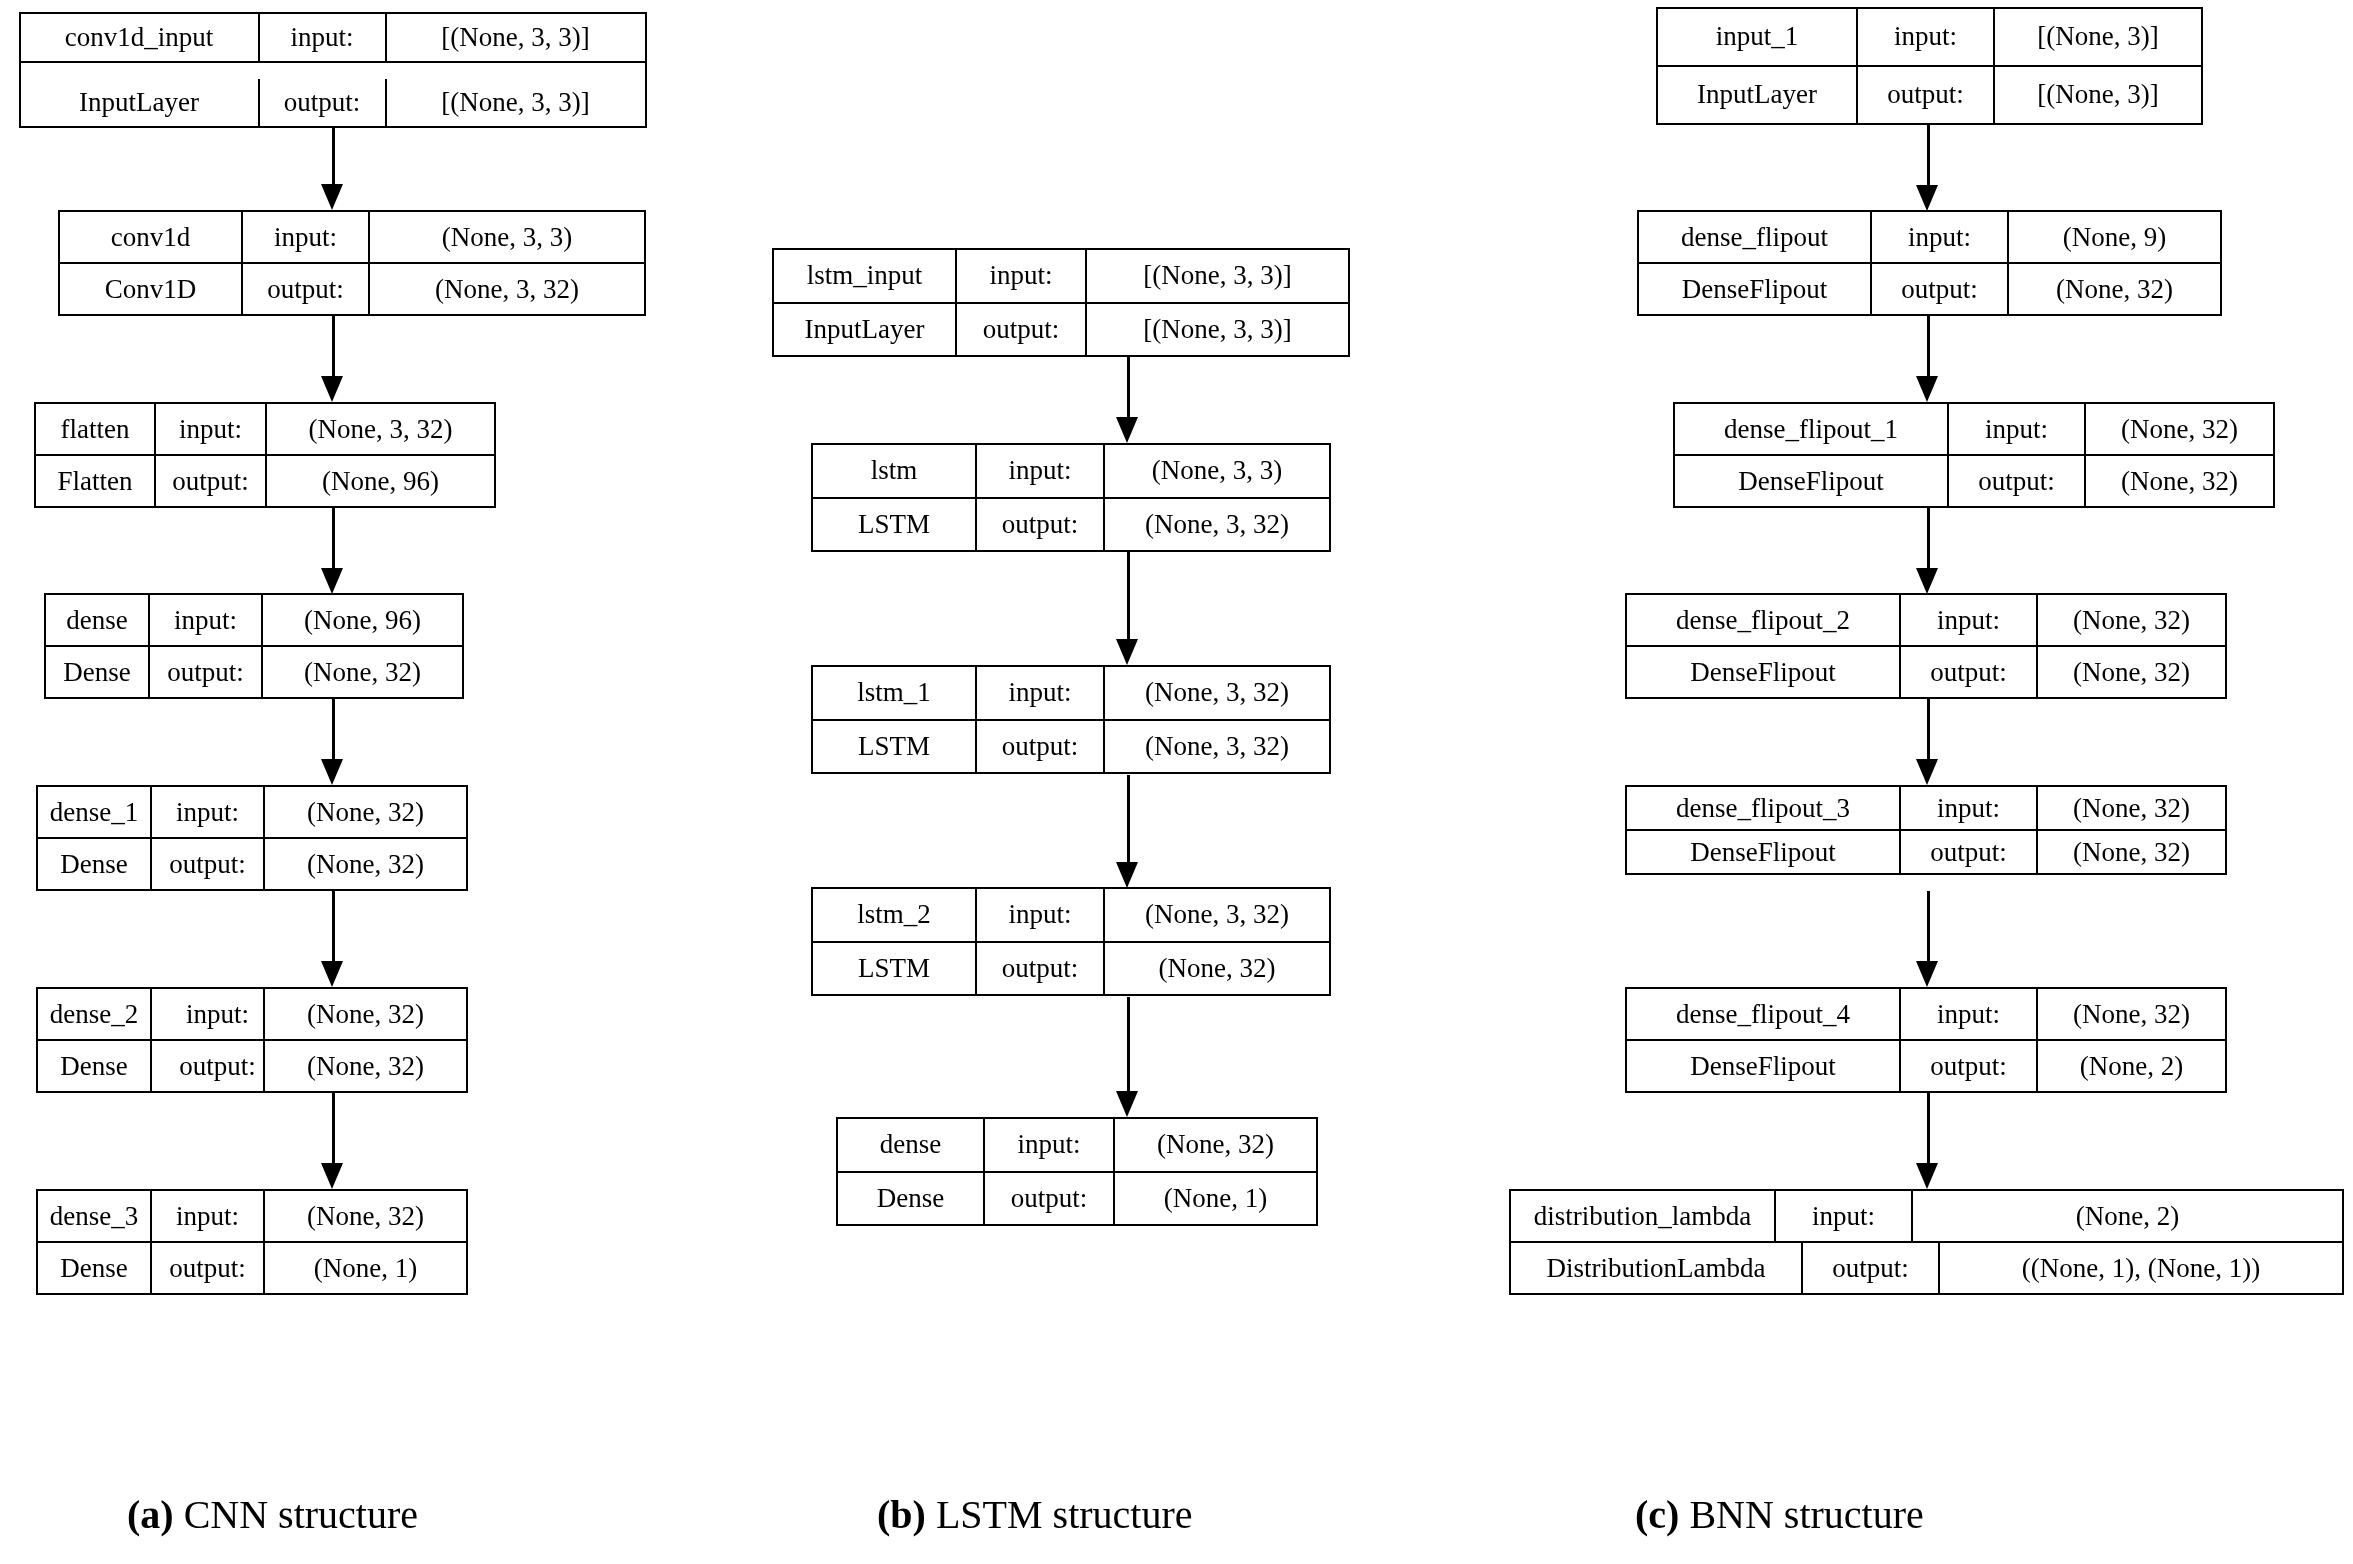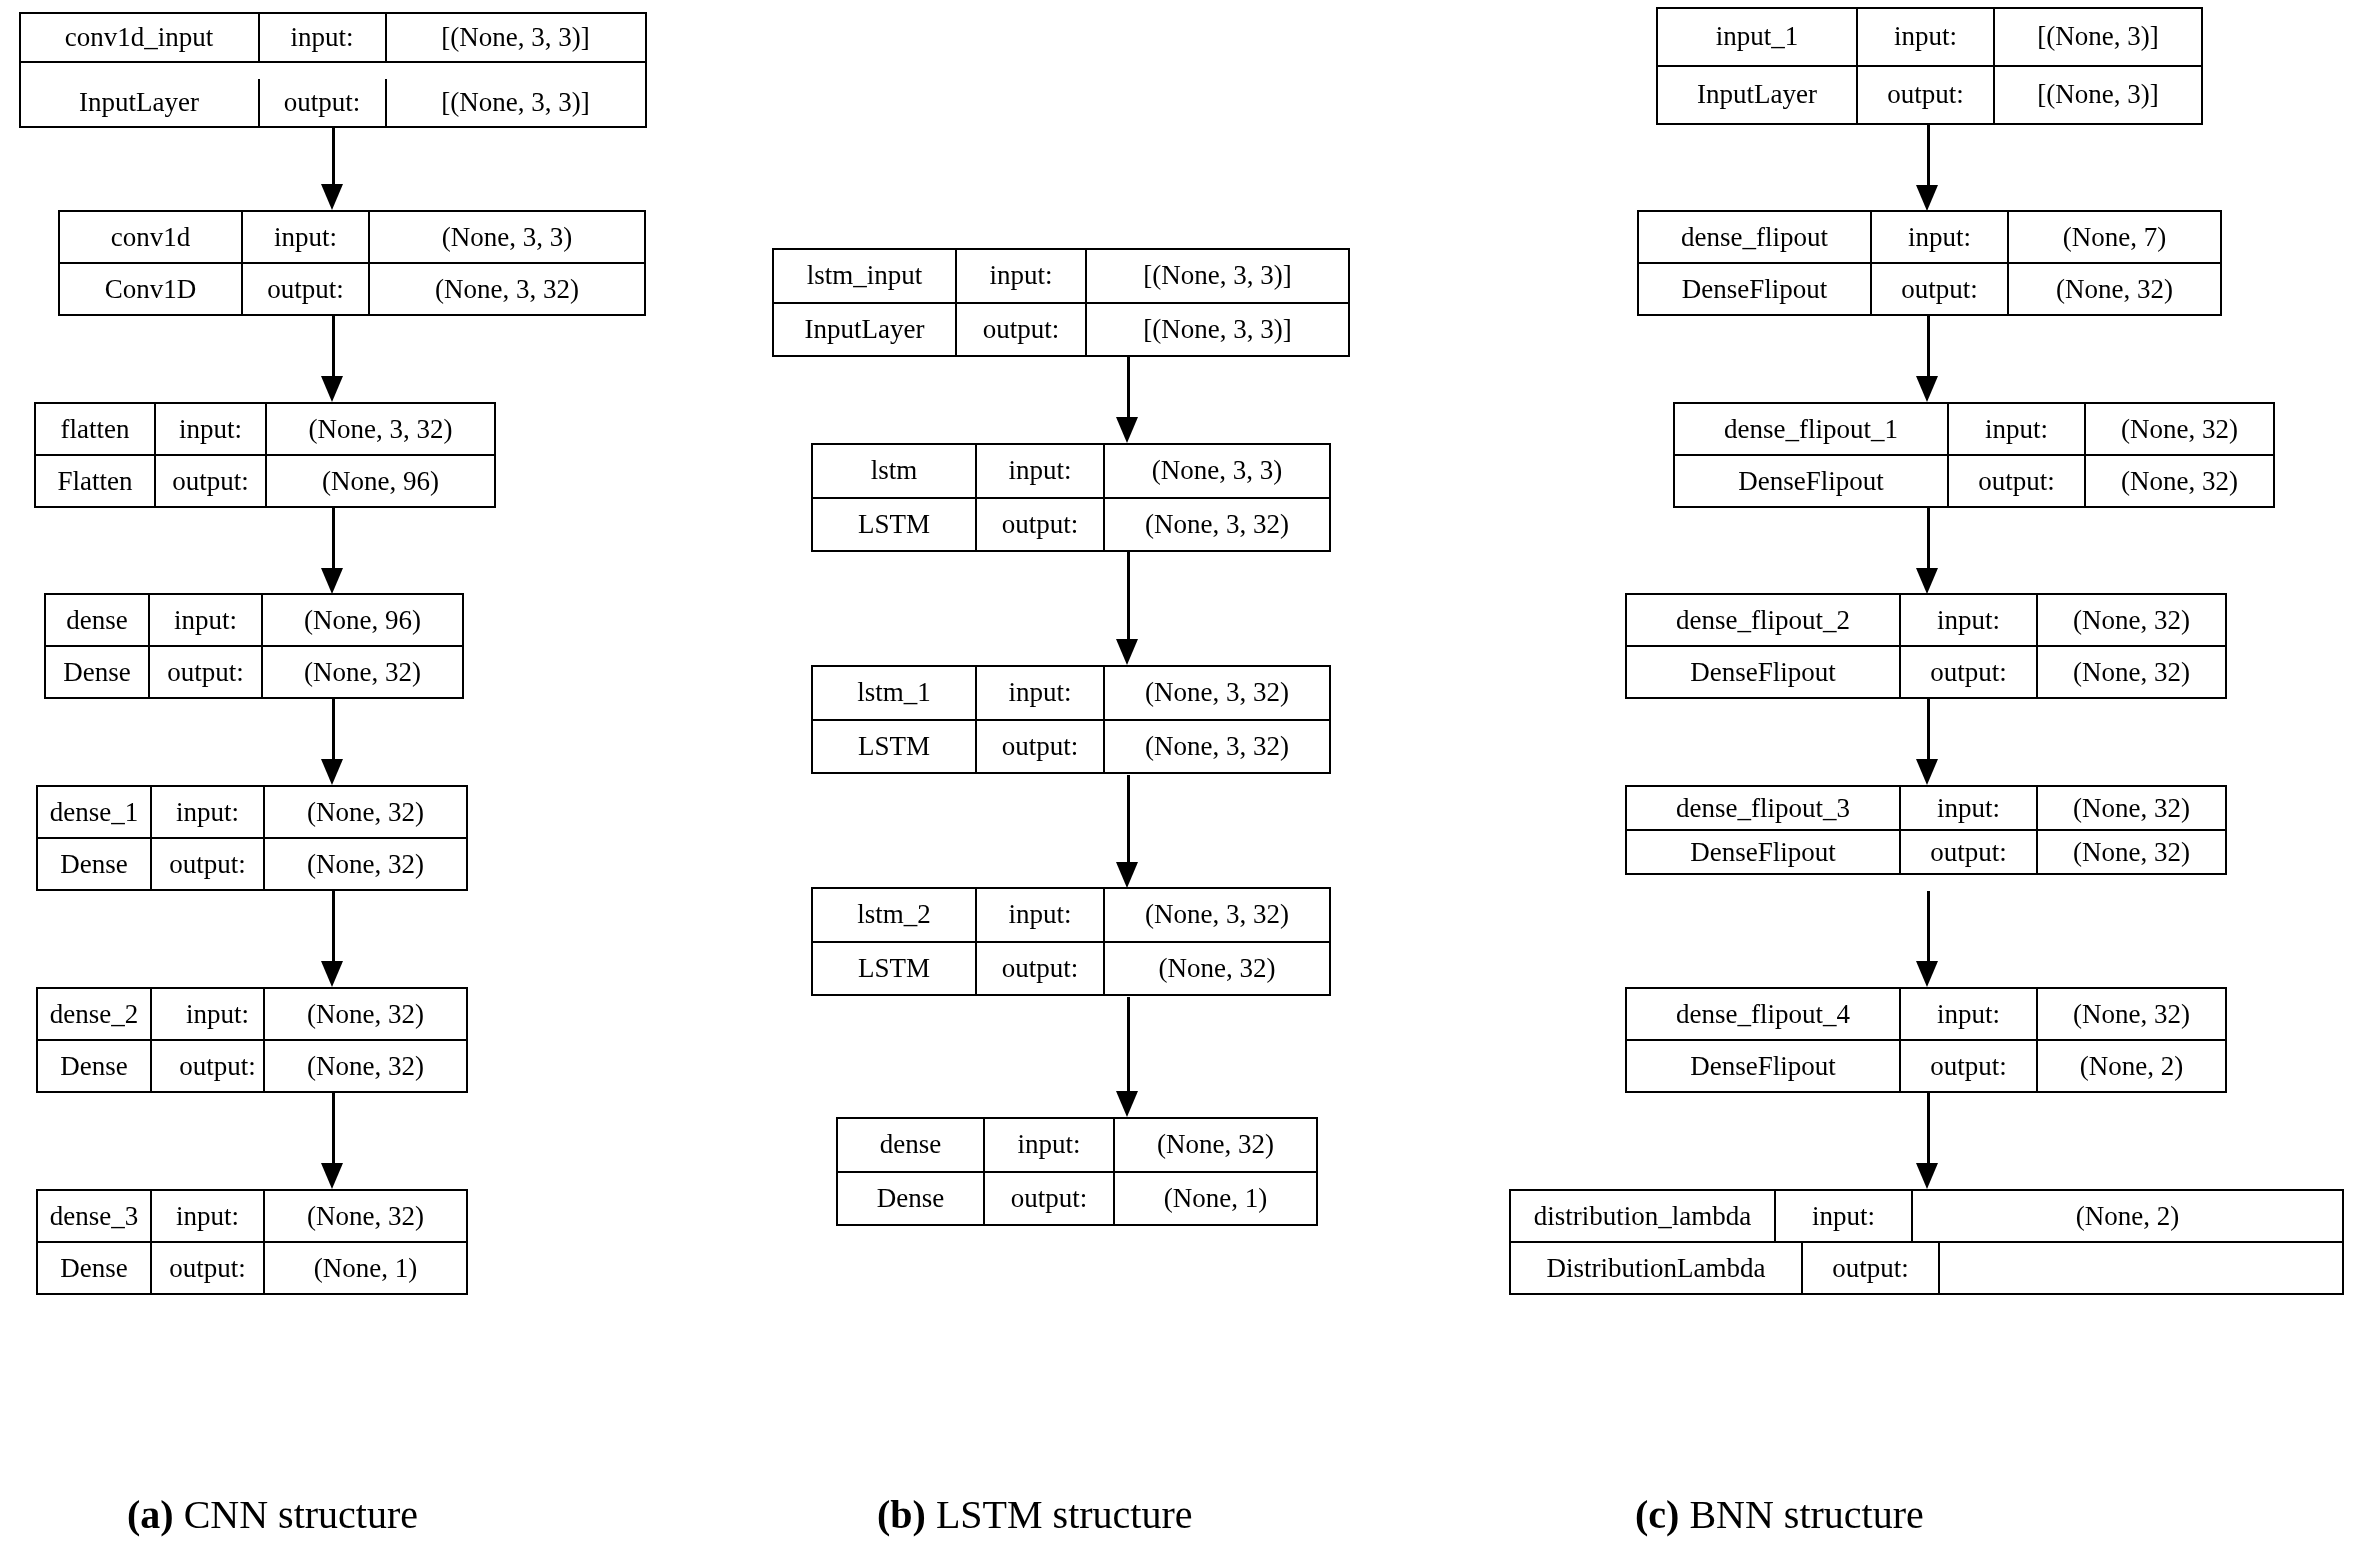--- a/index.html
+++ b/index.html
@@ -344,21 +344,21 @@
 
   <div class="arrow" style="left:1928px; top:125px; height:86px;">
     <div class="shaft" style="height:60px;"></div>
       <div class="head" style="top:60px;"></div>
   </div>
 
   <div class="node" style="left:1637px; top:210px; width:585px; height:106px;">
     <div class="row top">
       <div class="cell c-name" style="width:233px;">dense_flipout</div>
       <div class="cell c-io" style="width:137px;">input:</div>
-      <div class="cell c-shape" style="flex:1;">(None, 7)</div>
+      <div class="cell c-shape" style="flex:1;">(None, 9)</div>
     </div>
     <div class="row">
       <div class="cell c-name" style="width:233px;">DenseFlipout</div>
       <div class="cell c-io" style="width:137px;">output:</div>
       <div class="cell c-shape" style="flex:1;">(None, 32)</div>
     </div>
   </div>
 
   <div class="arrow" style="left:1928px; top:316px; height:86px;">
     <div class="shaft" style="height:60px;"></div>
@@ -439,20 +439,21 @@
 
   <div class="node" style="left:1509px; top:1189px; width:835px; height:106px;">
     <div class="row top">
       <div class="cell c-name" style="width:265px;">distribution_lambda</div>
       <div class="cell c-io" style="width:137px;">input:</div>
       <div class="cell c-shape" style="flex:1;">(None, 2)</div>
     </div>
     <div class="row">
       <div class="cell c-name" style="width:292px;">DistributionLambda</div>
       <div class="cell c-io" style="width:137px;">output:</div>
+      <div class="cell c-shape" style="flex:1;">((None, 1), (None, 1))</div>
     </div>
   </div>
 
   <div class="caption" style="left:1635px; top:1495px;">
     <span class="tag">(c)</span><span> BNN structure</span>
   </div>
 
 </div>
 
 

